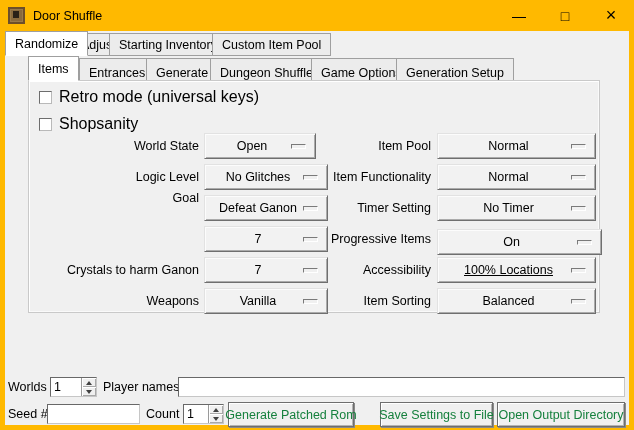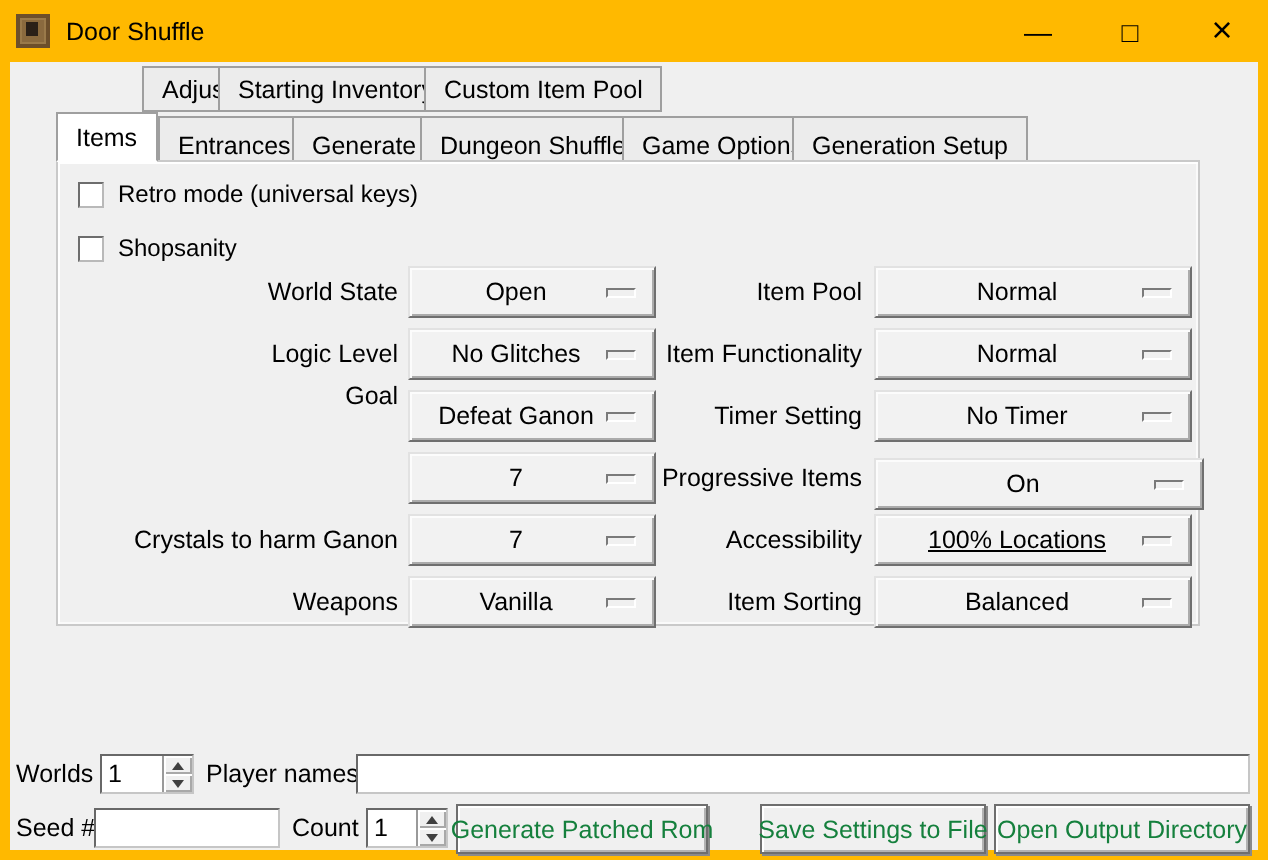--- a/index.html
+++ b/index.html
@@ -52,21 +52,21 @@
     border:1px solid #c9c9c9;
     box-shadow:inset 1px 1px 0 #ffffff, inset -1px -1px 0 #fafafa;
     z-index:1;
   }
   .checkrow{position:absolute;height:14px;display:flex;align-items:center;}
   .checkbox{
     width:13px;height:13px;background:#ffffff;box-sizing:border-box;
     border:1px solid;border-color:#6d6d6d #b9b9b9 #b9b9b9 #6d6d6d;
     margin-right:7px;flex:0 0 auto;
   }
-  .checklabel{font-size:12px;color:#000;}
+  .checklabel{font-size:16px;color:#000;}
   .optlabel{
     position:absolute;height:26px;line-height:26px;text-align:right;
     font-size:12.5px;color:#000;white-space:nowrap;
   }
   .optmenu{
     position:absolute;height:26px;box-sizing:border-box;
     background:#f2f2f2;
     border:1px solid;border-color:#e2e2e2 #6f6f6f #6f6f6f #e2e2e2;
     box-shadow:inset 1px 1px 0 #fcfcfc, inset -1px -1px 0 #ababab;
     display:flex;align-items:center;justify-content:center;
@@ -117,20 +117,21 @@
     <div class="title-text">Door Shuffle</div>
     <div class="win-controls">
       <div class="win-btn">—</div>
       <div class="win-btn">□</div>
       <div class="win-btn close">×</div>
     </div>
   </div>
 
   <div class="client">
 
+    <div class="tab main-tab active" style="left:0px;">Randomize</div>
     <div class="tab main-tab" style="left:66px;">Adjust</div>
     <div class="tab main-tab" style="left:104px;">Starting Inventory</div>
     <div class="tab main-tab" style="left:207px;">Custom Item Pool</div>
 
     <div class="tab sub-tab active" style="left:23px;">Items</div>
     <div class="tab sub-tab" style="left:74px;">Entrances</div>
     <div class="tab sub-tab" style="left:141px;">Generate</div>
     <div class="tab sub-tab" style="left:205px;">Dungeon Shuffle</div>
     <div class="tab sub-tab" style="left:306px;">Game Options</div>
     <div class="tab sub-tab" style="left:391px;">Generation Setup</div>
@@ -140,21 +141,21 @@
       <div class="checkrow" style="left:10px;top:9px;">
         <div class="checkbox"></div>
         <div class="checklabel">Retro mode (universal keys)</div>
       </div>
       <div class="checkrow" style="left:10px;top:36px;">
         <div class="checkbox"></div>
         <div class="checklabel">Shopsanity</div>
       </div>
 
       <div class="optlabel" style="left:2px;top:52px;width:168px;">World State</div>
-      <div class="optmenu" style="left:175px;top:52px;width:124px;">
+      <div class="optmenu" style="left:175px;top:52px;width:112px;">
         <span class="val">Open</span>
         <span class="indicator"></span>
       </div>
 
       <div class="optlabel" style="left:2px;top:83px;width:168px;">Logic Level</div>
       <div class="optmenu" style="left:175px;top:83px;width:124px;">
         <span class="val">No Glitches</span>
         <span class="indicator"></span>
       </div>
 

